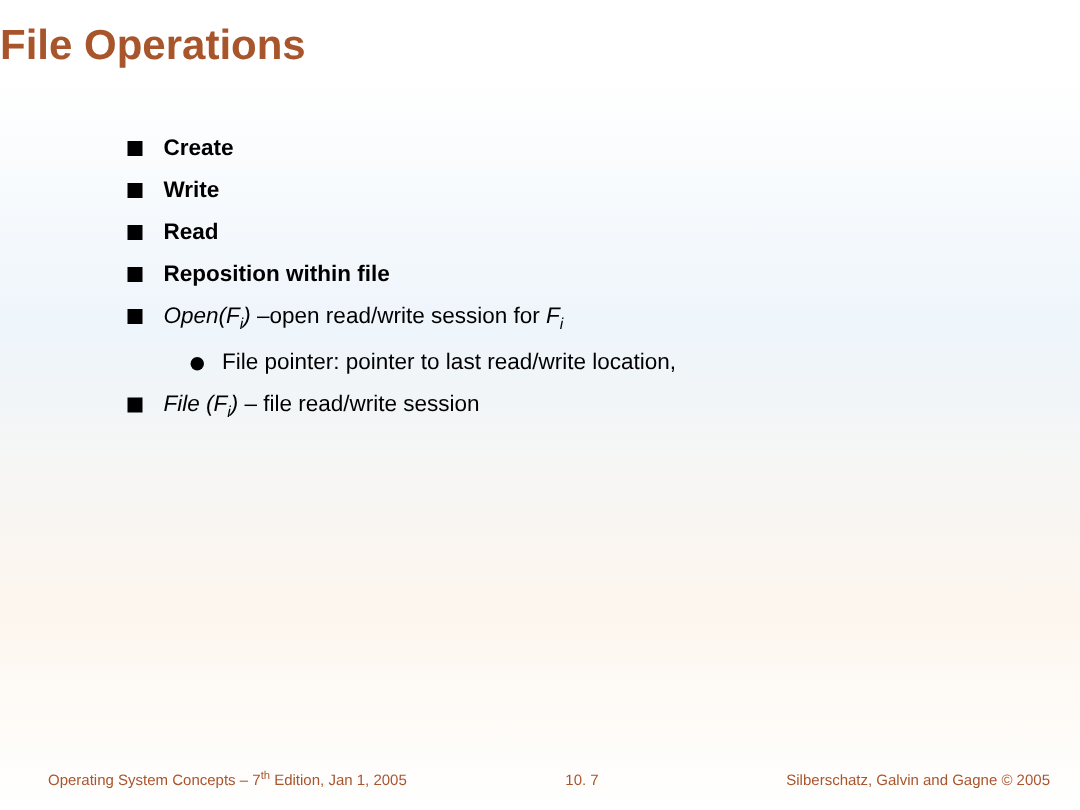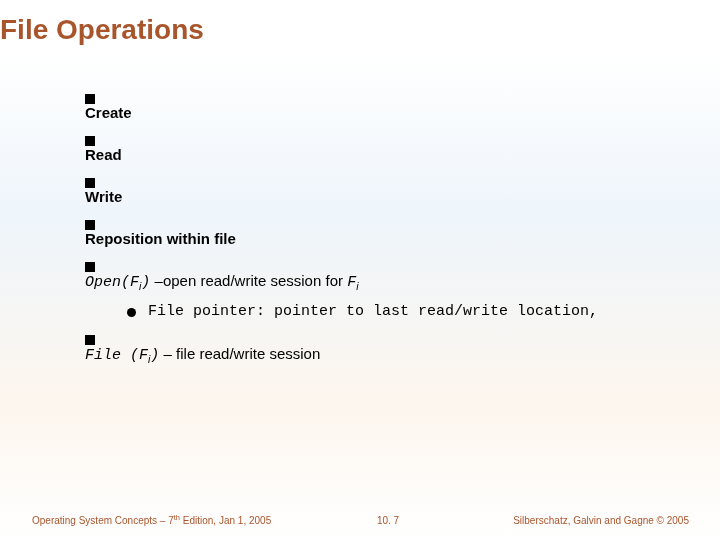--- a/index.html
+++ b/index.html
@@ -35,49 +35,47 @@
     top: 90px;
     left: 85px;
     right: 40px;
   }
   .item {
     display: flex;
     align-items: flex-start;
     margin-bottom: 11px;
     font-size: 15px;
     color: #000;
-    flex-direction: column;
   }
   .item.bold .text { font-weight: bold; }
   .sq {
     width: 10px;
     height: 10px;
     background: #000;
     flex: 0 0 10px;
     margin-top: 4px;
     margin-right: 14px;
   }
   .sub {
     display: flex;
     align-items: flex-start;
     margin-left: 42px;
     margin-bottom: 11px;
     font-size: 15px;
-    font-family: Liberation Mono, monospace;
   }
   .circ {
     width: 9px;
     height: 9px;
     background: #000;
     border-radius: 50%;
     flex: 0 0 9px;
     margin-top: 5px;
     margin-right: 12px;
   }
-  .italic { font-style: italic; font-family: Liberation Mono, monospace; }
+  .italic { font-style: italic; }
   .subscript { font-size: 0.7em; vertical-align: sub; font-style: italic; }
   .footer {
     position: absolute;
     bottom: 14px;
     left: 0;
     width: 100%;
     font-size: 10px;
     color: #a9552c;
   }
   .footer-left {
@@ -88,47 +86,47 @@
   }
   .footer-center {
     position: absolute;
     left: 50%;
     transform: translateX(-50%);
     bottom: 0;
     margin-left: 28px;
   }
   .footer-right {
     position: absolute;
-    right: 31px;
+    right: 20px;
     bottom: 0;
   }
   .sup { font-size: 0.75em; vertical-align: super; }
 </style>
 </head>
 <body>
 
 <div class="slide">
 
   <div class="title">File Operations</div>
 
   <div class="content">
 
     <div class="item bold">
       <div class="sq"></div>
       <span class="text">Create</span>
     </div>
 
     <div class="item bold">
       <div class="sq"></div>
-      <span class="text">Read</span>
+      <span class="text">Write</span>
     </div>
 
     <div class="item bold">
       <div class="sq"></div>
-      <span class="text">Write</span>
+      <span class="text">Read</span>
     </div>
 
     <div class="item bold">
       <div class="sq"></div>
       <span class="text">Reposition within file</span>
     </div>
 
 
 
     <div class="item">

